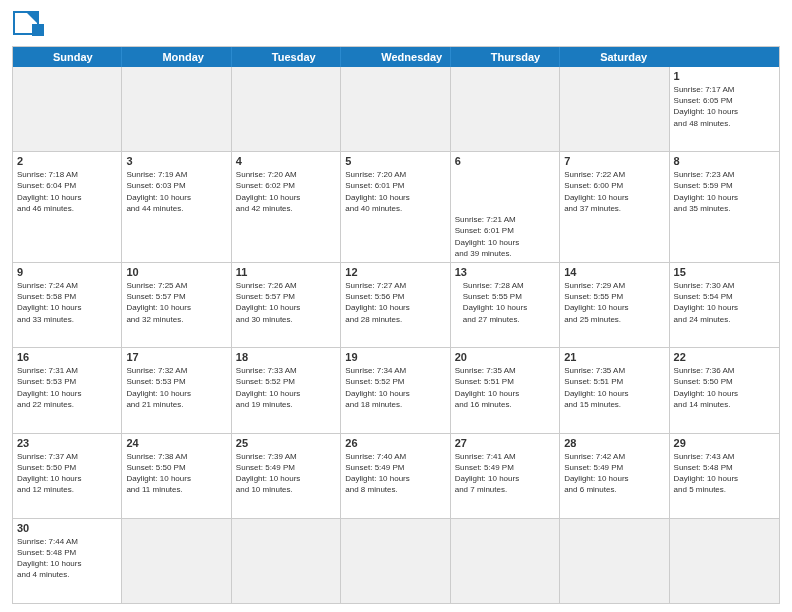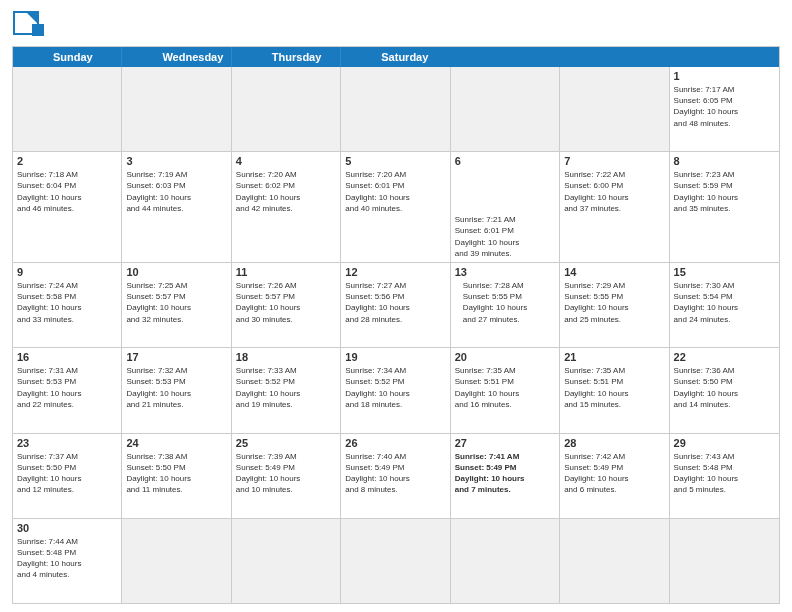--- a/index.html
+++ b/index.html
@@ -121,20 +121,22 @@
     </div>
     <div class="title-area">
       <div class="month-title"></div>
       <div class="location"></div>
     </div>
   </div>
 
   <div class="calendar">
     <div class="cal-header">
     <div class="cal-header-cell">Sunday</div>
+        <div class="cal-header-cell">Monday</div>
+        <div class="cal-header-cell">Tuesday</div>
         <div class="cal-header-cell">Wednesday</div>
         <div class="cal-header-cell">Thursday</div>
         <div class="cal-header-cell">Saturday</div>
       </div>
     <div class="cal-body">
     <div class="cal-row">
           <div class="cal-cell empty"></div>
           <div class="cal-cell empty"></div>
           <div class="cal-cell empty"></div>
           <div class="cal-cell empty"></div>
@@ -325,21 +327,21 @@
           </div>
           <div class="cal-cell">
             <div class="day-number">26</div>
             <div class="cell-info" style="white-space: pre-line;">Sunrise: 7:40 AM
 Sunset: 5:49 PM
 Daylight: 10 hours
 and 8 minutes.</div>
           </div>
           <div class="cal-cell">
             <div class="day-number">27</div>
-            <div class="cell-info" style="white-space: pre-line; font-weight: bold;">Sunrise: 7:41 AM
+            <div class="cell-info" style="white-space: pre-line;">Sunrise: 7:41 AM
 Sunset: 5:49 PM
 Daylight: 10 hours
 and 7 minutes.</div>
           </div>
           <div class="cal-cell">
             <div class="day-number">28</div>
             <div class="cell-info" style="white-space: pre-line;">Sunrise: 7:42 AM
 Sunset: 5:49 PM
 Daylight: 10 hours
 and 6 minutes.</div>

